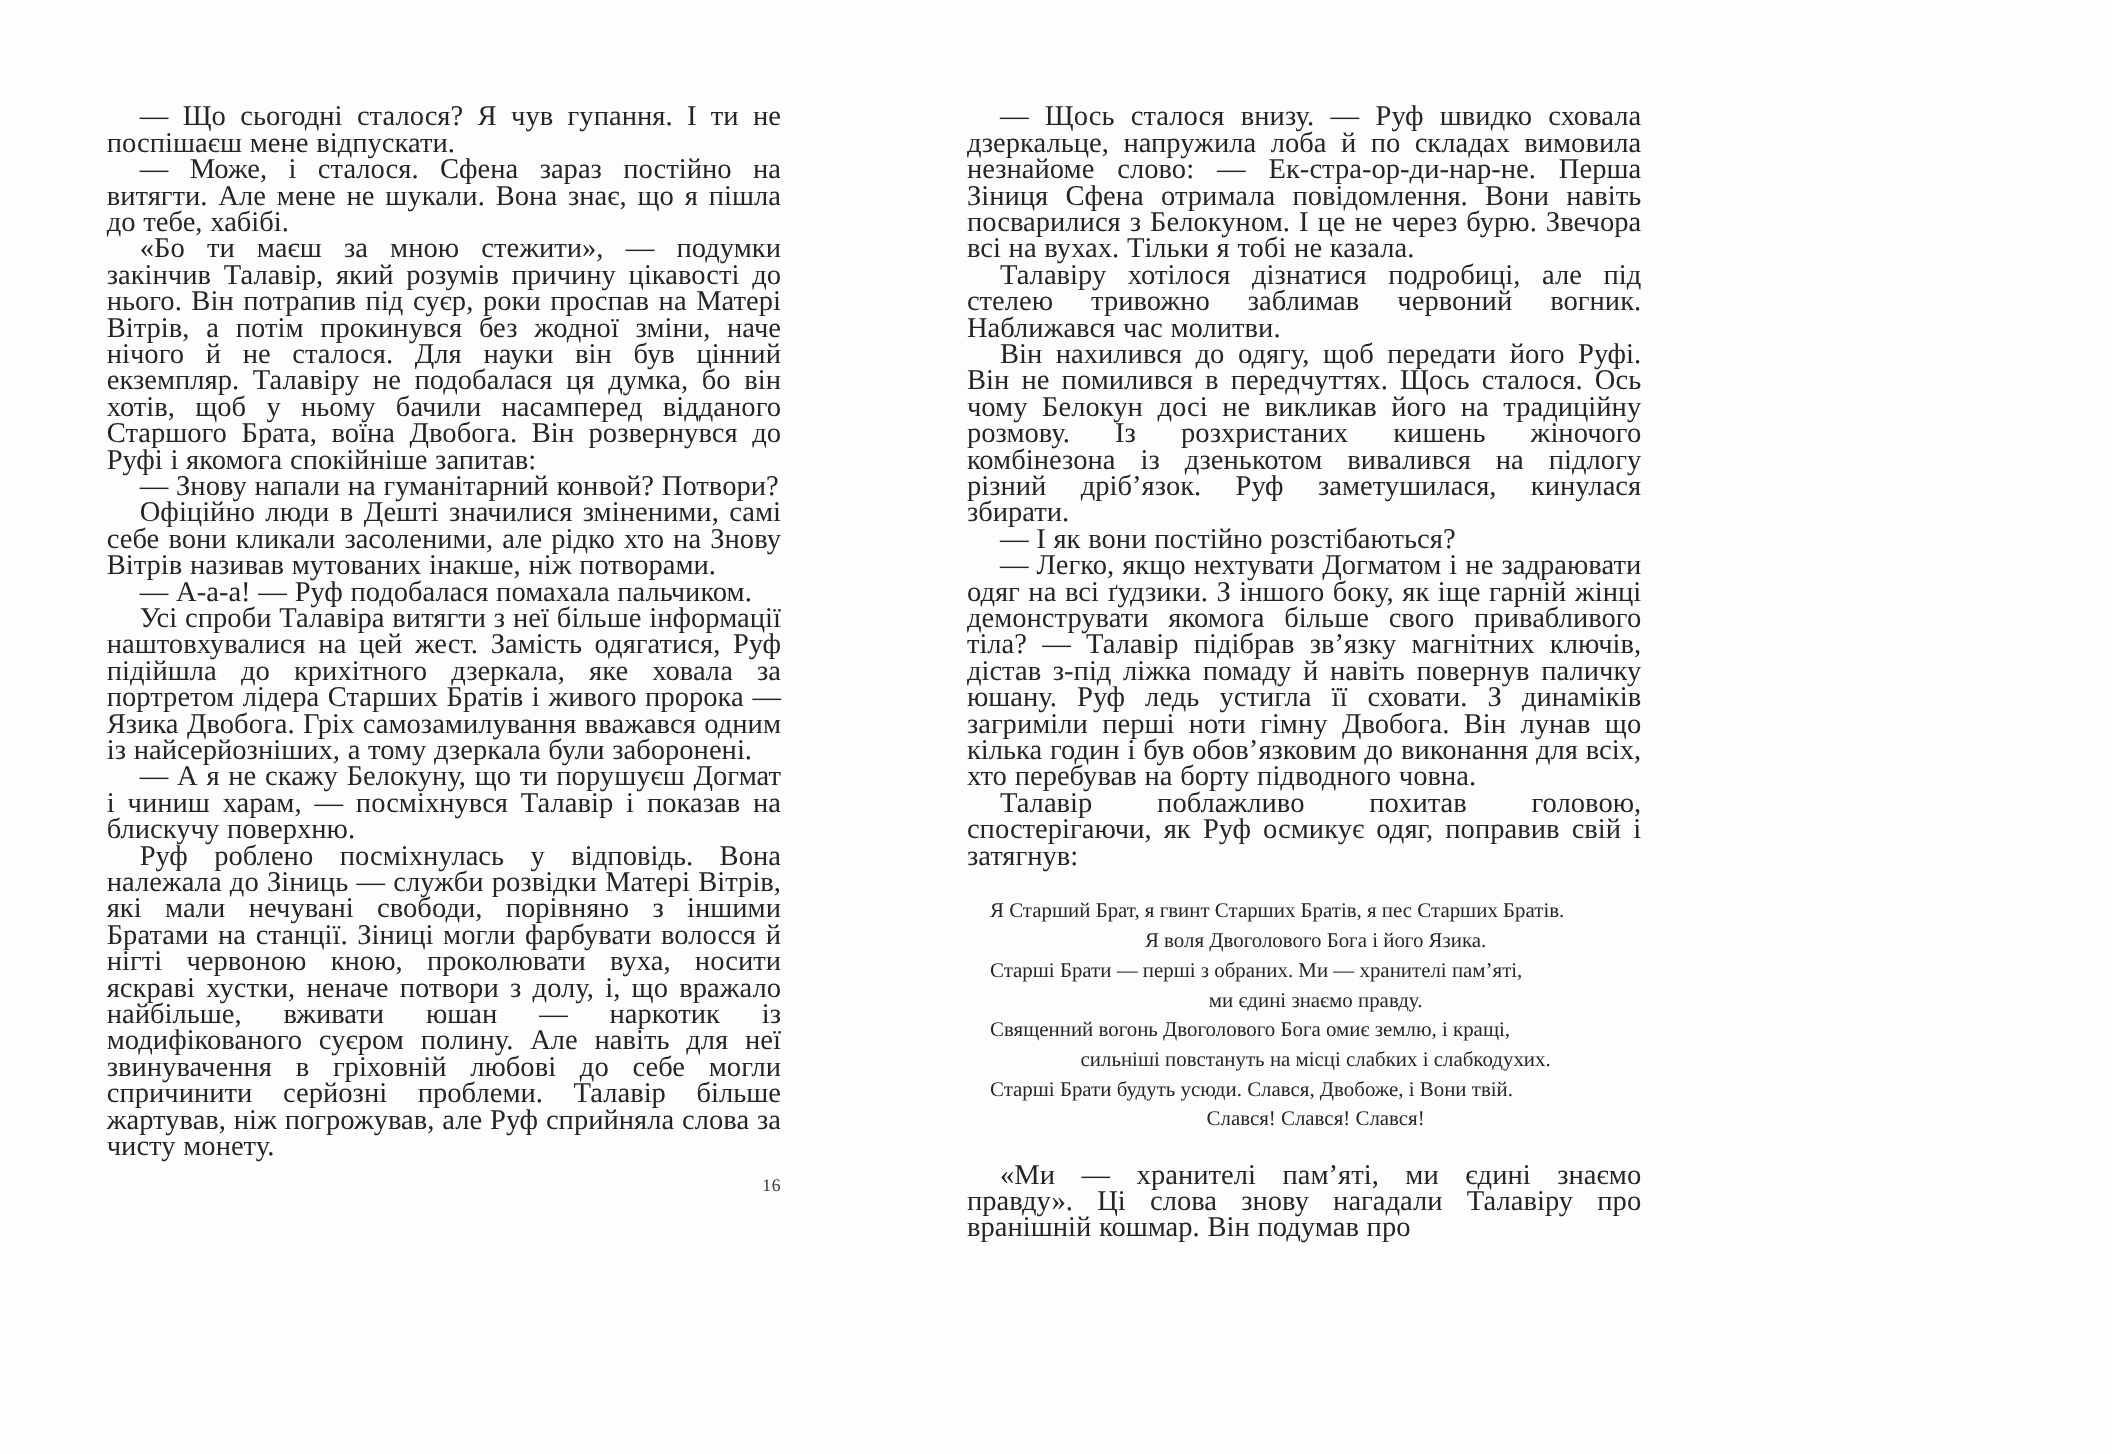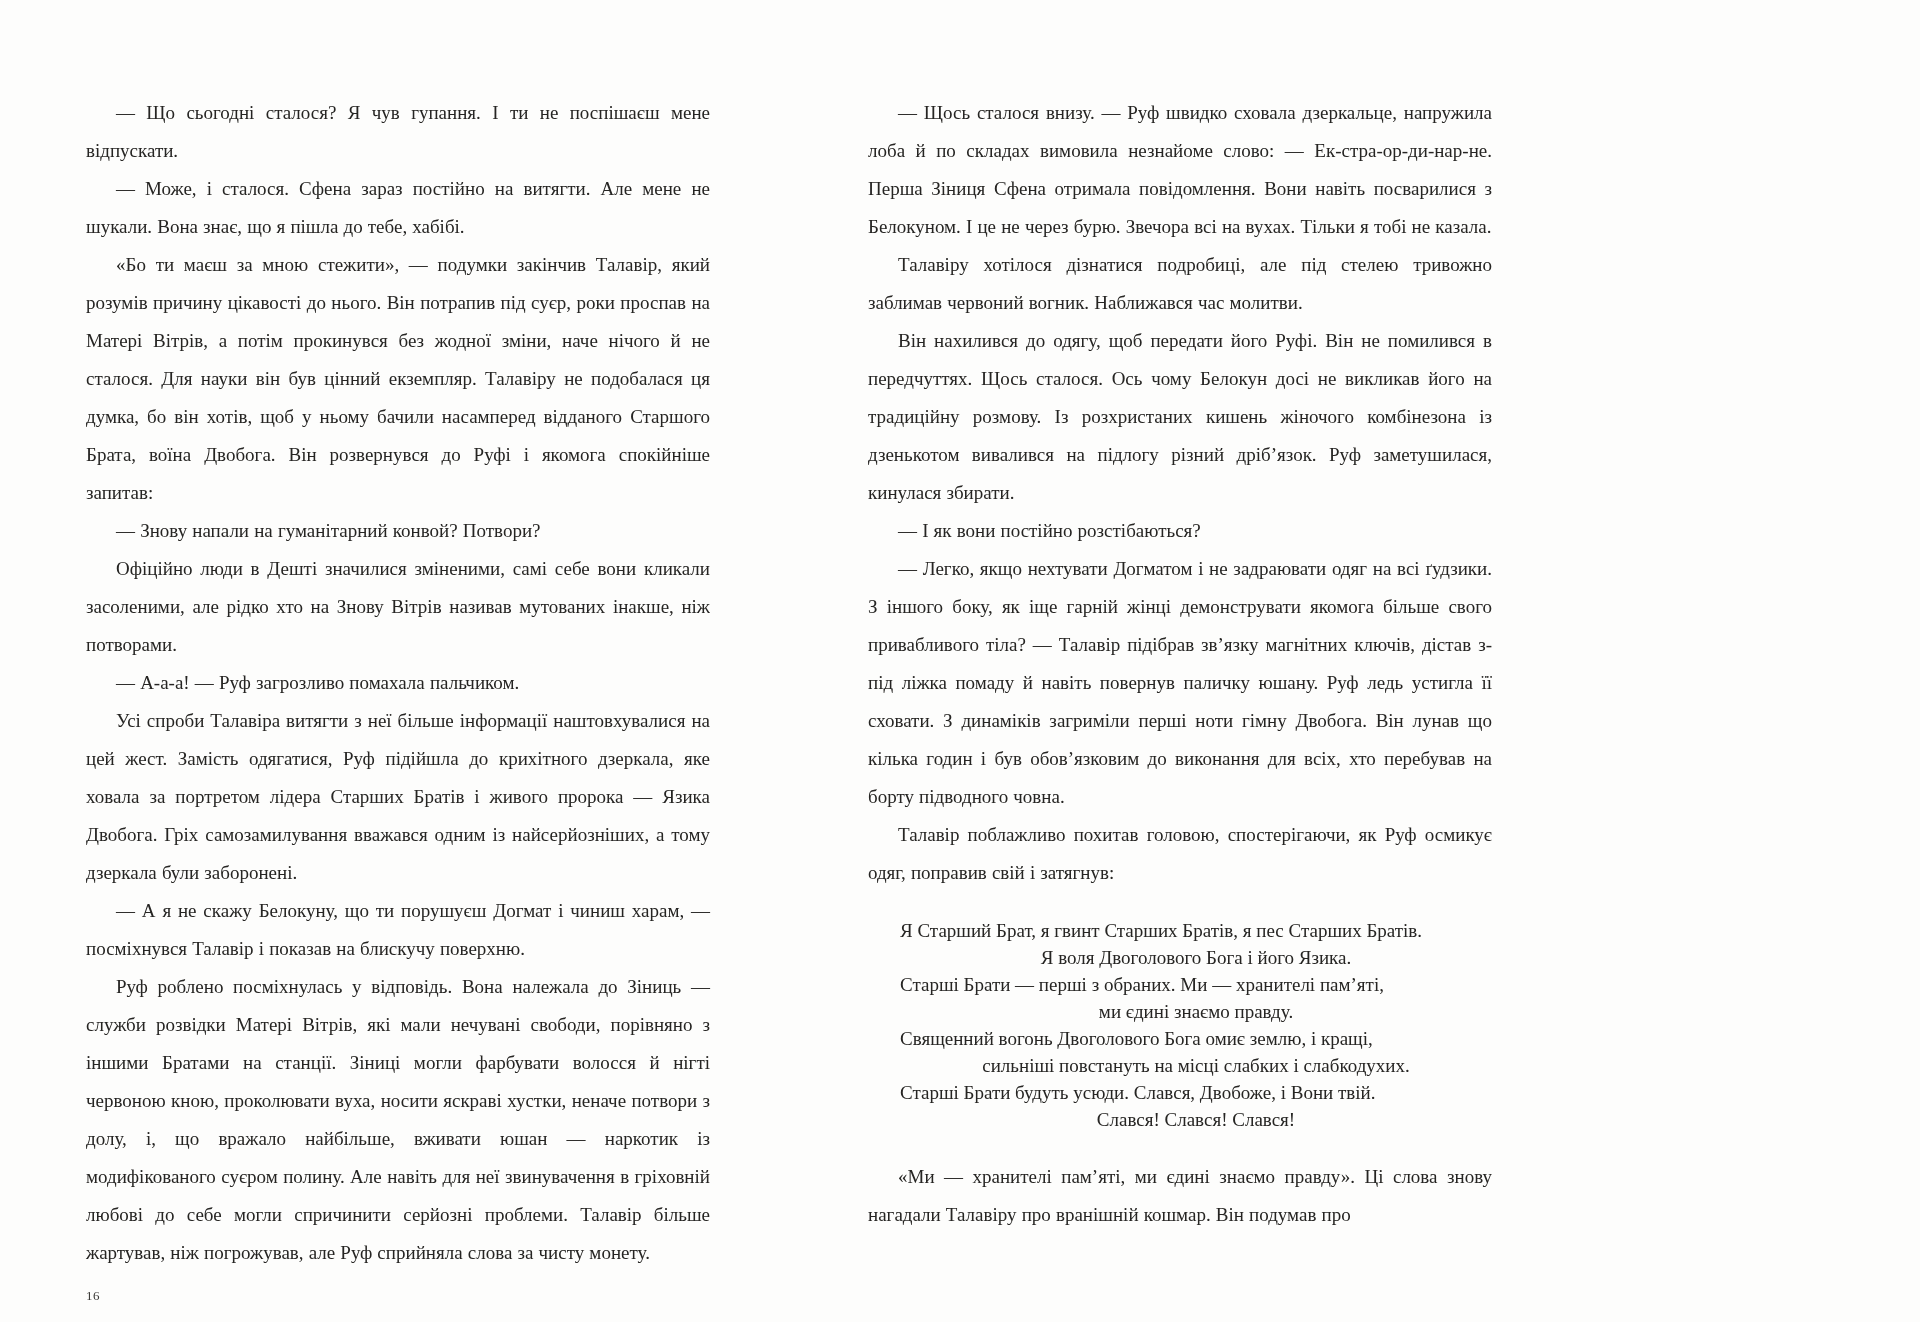--- a/index.html
+++ b/index.html
@@ -20,59 +20,60 @@
   }
   .page {
     position: absolute;
     top: 94px;
     width: 624px;
   }
   .page--left  { left: 86px; }
   .page--right { left: 868px; }
 
   .page-text p {
-    font-size: 19px;
-    line-height: 38px;
+    font-size: 26px;
+    line-height: 24px;
     text-align: justify;
     text-indent: 30px;
     word-spacing: 0.02em;
+    margin-left: 11px;
   }
 
   .verse {
     margin: 25px 0 25px 32px;
   }
   .verse div {
     font-size: 19px;
     line-height: 27px;
   }
   .verse div:nth-child(even) {
     text-align: center;
   }
 
   .page-number {
     margin-top: 16px;
-    text-align: left;
-    font-size: 13px;
+    text-align: right;
+    font-size: 16px;
     letter-spacing: 0.5px;
     color: #3a3936;
   }
 </style>
 </head>
 <body>
 
 <div class="spread">
 
   <div class="page page--left">
     <div class="page-text">
         <p>— Що сьогодні сталося? Я чув гупання. І ти не поспішаєш мене відпускати.</p>
         <p>— Може, і сталося. Сфена зараз постійно на витягти. Але мене не шукали. Вона знає, що я пішла до тебе, хабібі.</p>
         <p>«Бо ти маєш за мною стежити», — подумки закінчив Талавір, який розумів причину цікавості до нього. Він потрапив під суєр, роки проспав на Матері Вітрів, а потім прокинувся без жодної зміни, наче нічого й не сталося. Для науки він був цінний екземпляр. Талавіру не подобалася ця думка, бо він хотів, щоб у ньому бачили насамперед відданого Старшого Брата, воїна Двобога. Він розвернувся до Руфі і якомога спокійніше запитав:</p>
         <p>— Знову напали на гуманітарний конвой? Потвори?</p>
         <p>Офіційно люди в Дешті значилися зміненими, самі себе вони кликали засоленими, але рідко хто на Знову Вітрів називав мутованих інакше, ніж потворами.</p>
-        <p>— А-а-а! — Руф загрозливо помахала пальчиком.</p>
+        <p>— А-а-а! — Руф подобалася помахала пальчиком.</p>
         <p>Усі спроби Талавіра витягти з неї більше інформації наштовхувалися на цей жест. Замість одягатися, Руф підійшла до крихітного дзеркала, яке ховала за портретом лідера Старших Братів і живого пророка — Язика Двобога. Гріх самозамилування вважався одним із найсерйозніших, а тому дзеркала були заборонені.</p>
         <p>— А я не скажу Белокуну, що ти порушуєш Догмат і чиниш харам, — посміхнувся Талавір і показав на блискучу поверхню.</p>
         <p>Руф роблено посміхнулась у відповідь. Вона належала до Зіниць — служби розвідки Матері Вітрів, які мали нечувані свободи, порівняно з іншими Братами на станції. Зіниці могли фарбувати волосся й нігті червоною кною, проколювати вуха, носити яскраві хустки, неначе потвори з долу, і, що вражало найбільше, вживати юшан — наркотик із модифікованого суєром полину. Але навіть для неї звинувачення в гріховній любові до себе могли спричинити серйозні проблеми. Талавір більше жартував, ніж погрожував, але Руф сприйняла слова за чисту монету.</p>
       </div>
     <div class="page-number">16</div>
   </div>
 
   <div class="page page--right">
     <div class="page-text">
         <p>— Щось сталося внизу. — Руф швидко сховала дзеркальце, напружила лоба й по складах вимовила незнайоме слово: — Ек-стра-ор-ди-нар-не. Перша Зіниця Сфена отримала повідомлення. Вони навіть посварилися з Белокуном. І це не через бурю. Звечора всі на вухах. Тільки я тобі не казала.</p>

